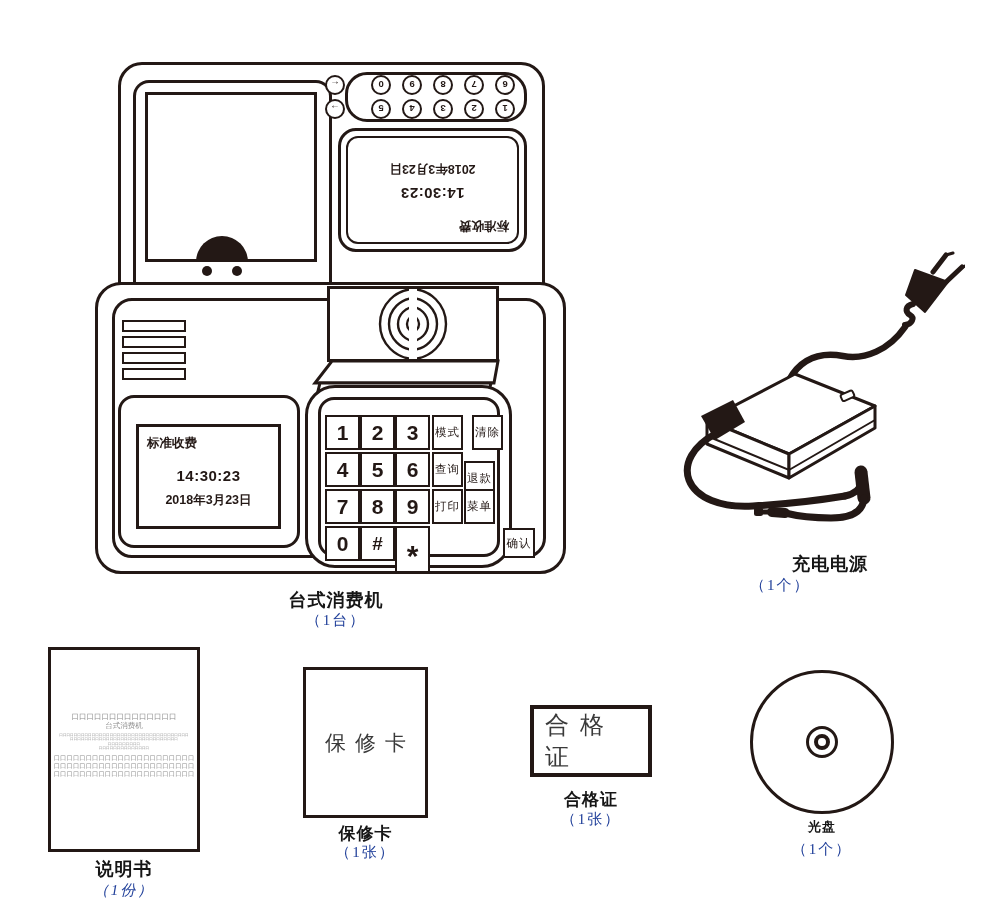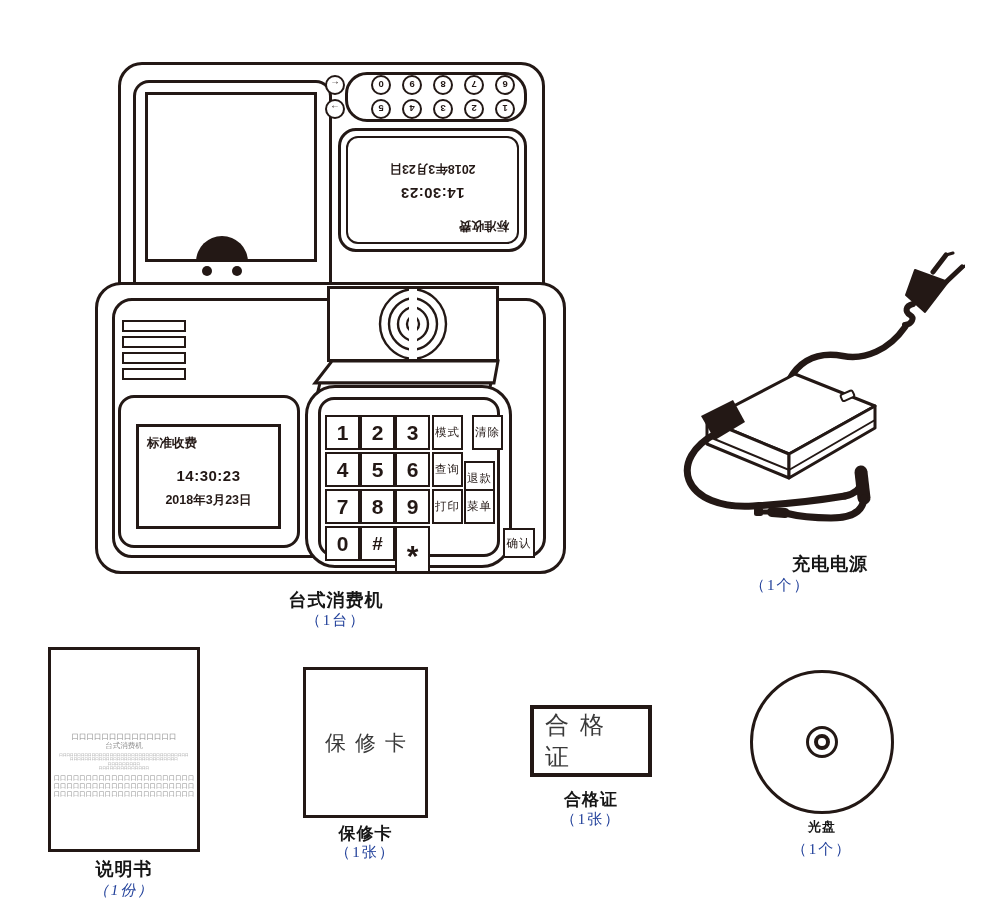--- a/index.html
+++ b/index.html
@@ -173,21 +173,21 @@
       <path d="M189,248 C188,262 176,268 156,268 C138,268 122,266 110,263" stroke-width="7"></path>
       <path d="M110,263 L97,262" stroke-width="10"></path>
       <path d="M97,262 L88,262" stroke-width="5"></path>
     </g>
     <rect x="79" y="257" width="9" height="9" rx="2.5" fill="#231815"></rect>
   </svg>
   <div class="abs lbl" style="left:748px;top:552px;width:120px;text-align:right;">充电电源</div>
   <div class="abs qty" style="left:750px;top:576px;width:90px;text-align:left;">（1个）</div>
 
   <div class="abs" style="left:48px;top:647px;width:152px;height:205px;border:3px solid #231815;background:#fff;">
-    <div style="position:absolute;left:0;right:0;top:62px;text-align:center;margin-top:20px;">
+    <div style="position:absolute;left:0;right:0;top:62px;text-align:center;">
       <div class="ph" style="font-size:7.5px;">口口口口口口口口口口口口口口</div>
       <div class="ph" style="font-size:7.5px;">台式消费机</div>
       <div class="ph" style="font-size:3.6px;margin-top:2px;">口口口口口口口口口口口口口口口口口口口口口口口口口口口口口口口口口口口口</div>
       <div class="ph" style="font-size:3.6px;">口口口口口口口口口口口口口口口口口口口口口口口口口口口口口口</div>
       <div class="ph" style="font-size:3.6px;">口口口口口口口口口</div>
       <div class="ph" style="font-size:3.6px;">口口口口口口口口口口口口口口</div>
       <div class="ph" style="font-size:6.4px;margin-top:3px;">口口口口口口口口口口口口口口口口口口口口口口</div>
       <div class="ph" style="font-size:6.4px;">口口口口口口口口口口口口口口口口口口口口口口</div>
       <div class="ph" style="font-size:6.4px;">口口口口口口口口口口口口口口口口口口口口口口</div>
     </div>

